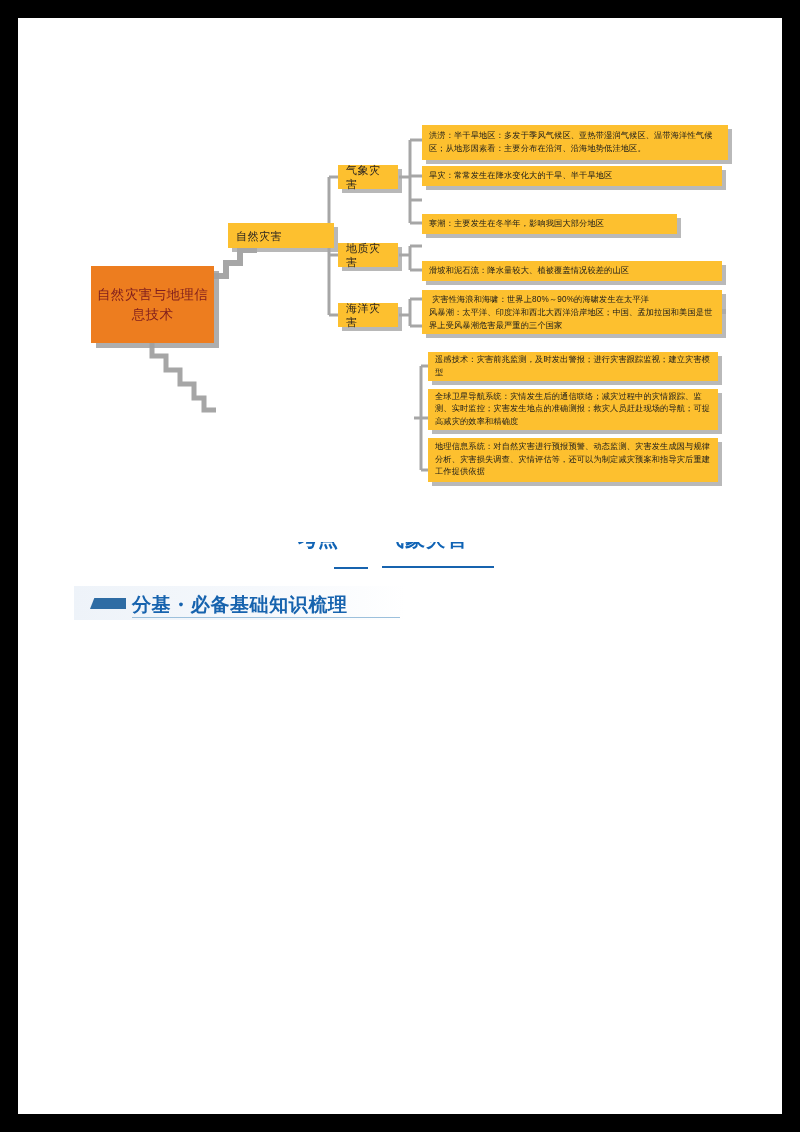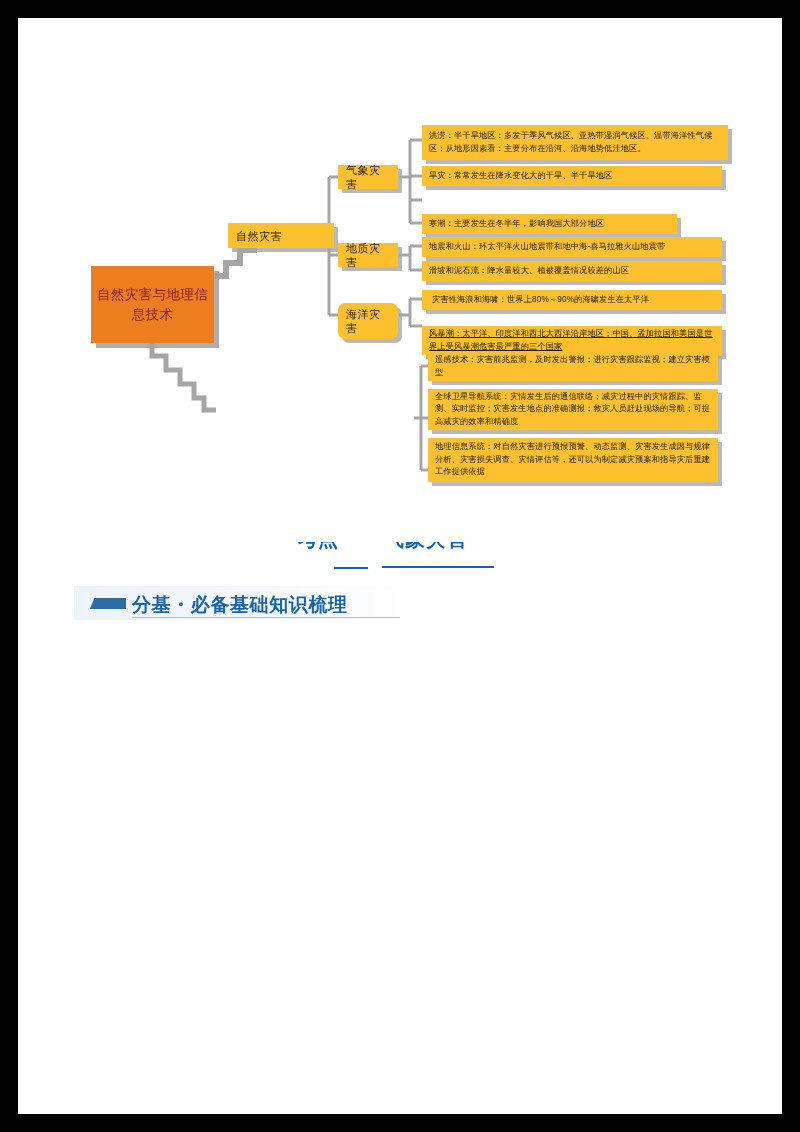--- a/index.html
+++ b/index.html
@@ -74,21 +74,21 @@
     font-size: 11px;
     line-height: 14px;
     letter-spacing: .5px;
     padding: 0 8px;
     box-shadow: 4px 4px 0 0 rgba(166,166,166,.8);
   }
   .n-l2a { left: 210px; top: 205px; width: 106px; height: 25px; justify-content: center; }
   .n-l2b { left: 196px; top: 388px; width: 199px; height: 25px; justify-content: center; }
   .n-l3a { left: 320px; top: 147px; width: 60px; height: 24px; justify-content: center; }
   .n-l3b { left: 320px; top: 225px; width: 60px; height: 24px; justify-content: center; }
-  .n-l3c { left: 320px; top: 285px; width: 60px; height: 36px; justify-content: center; border-radius: 7px; }
+  .n-l3c { left: 320px; top: 285px; width: 60px; height: 24px; justify-content: center; }
 
   
   .leaf {
     position: absolute;
     box-sizing: border-box;
     background: #FDC02F;
     color: #1a1a1a;
     font-size: 8.2px;
     line-height: 12.4px;
     letter-spacing: .15px;
@@ -245,31 +245,28 @@
     <div class="leaf" style="left:404px; top:107px; width:306px; height:35px;">
       <span class="lbl">洪涝：半干旱地区：多发于季风气候区、亚热带湿润气候区、温带海洋性气候区；从地形因素看：主要分布在沿河、沿海地势低洼地区。</span>
     </div>
     <div class="leaf" style="left:404px; top:148px; width:300px; height:20px;">
       <span class="lbl">旱灾：常常发生在降水变化大的干旱、半干旱地区</span>
     </div>
     <div class="leaf" style="left:404px; top:196px; width:255px; height:20px;">
       <span class="lbl">寒潮：主要发生在冬半年，影响我国大部分地区</span>
     </div>
 
-    <div class="leaf" style="left:404px; top:219px; width:300px; height:20px;">
-      <span class="lbl">地震和火山：环太平洋火山地震带和地中海-喜马拉雅火山地震带</span>
-    </div>
     <div class="leaf" style="left:404px; top:243px; width:300px; height:20px;">
       <span class="lbl">滑坡和泥石流：降水量较大、植被覆盖情况较差的山区</span>
     </div>
 
     <div class="leaf" style="left:404px; top:272px; width:300px; height:20px;padding-left:10px;">
       <span class="lbl">灾害性海浪和海啸：世界上80%～90%的海啸发生在太平洋</span>
     </div>
-    <div class="leaf" style="left:404px; top:308px; width:300px; height:29px;text-decoration:underline;">
+    <div class="leaf" style="left:404px; top:287px; width:300px; height:29px;">
       <span class="lbl">风暴潮：太平洋、印度洋和西北大西洋沿岸地区；中国、孟加拉国和美国是世界上受风暴潮危害最严重的三个国家</span>
     </div>
 
     <div class="leaf" style="left:410px; top:334px; width:290px; height:29px;">
       <span class="lbl">遥感技术：灾害前兆监测，及时发出警报；进行灾害跟踪监视；建立灾害模型</span>
     </div>
     <div class="leaf" style="left:410px; top:371px; width:290px; height:41px;">
       <span class="lbl">全球卫星导航系统：灾情发生后的通信联络；减灾过程中的灾情跟踪、监测、实时监控；灾害发生地点的准确测报；救灾人员赶赴现场的导航；可提高减灾的效率和精确度</span>
     </div>
     <div class="leaf" style="left:410px; top:420px; width:290px; height:44px;">

